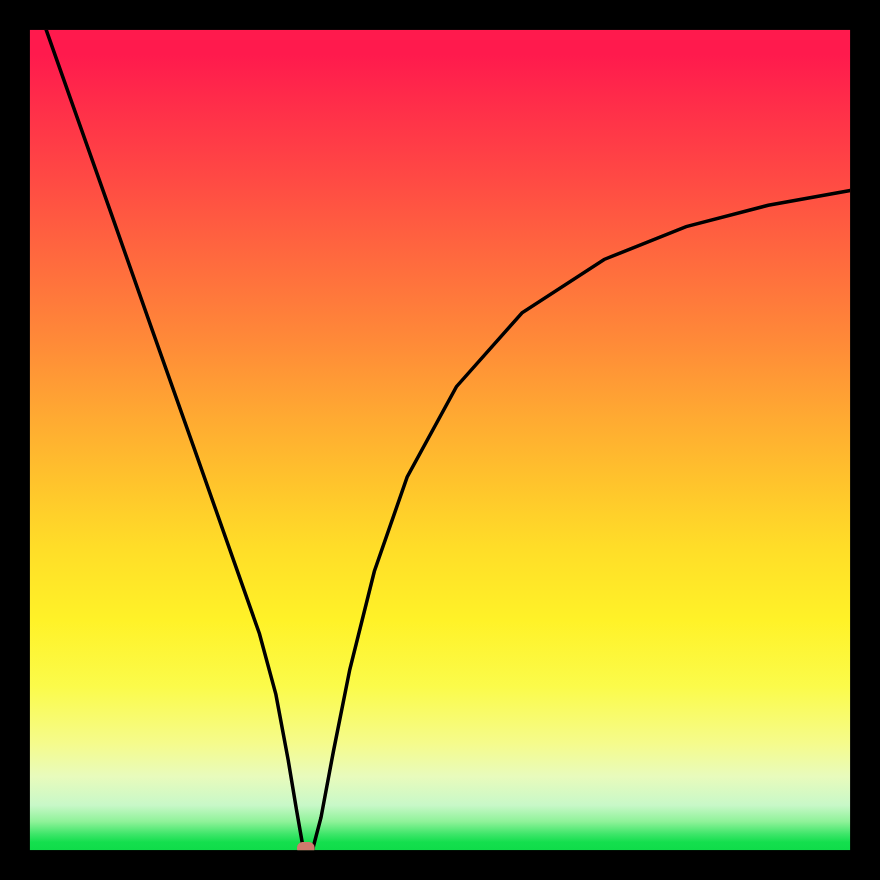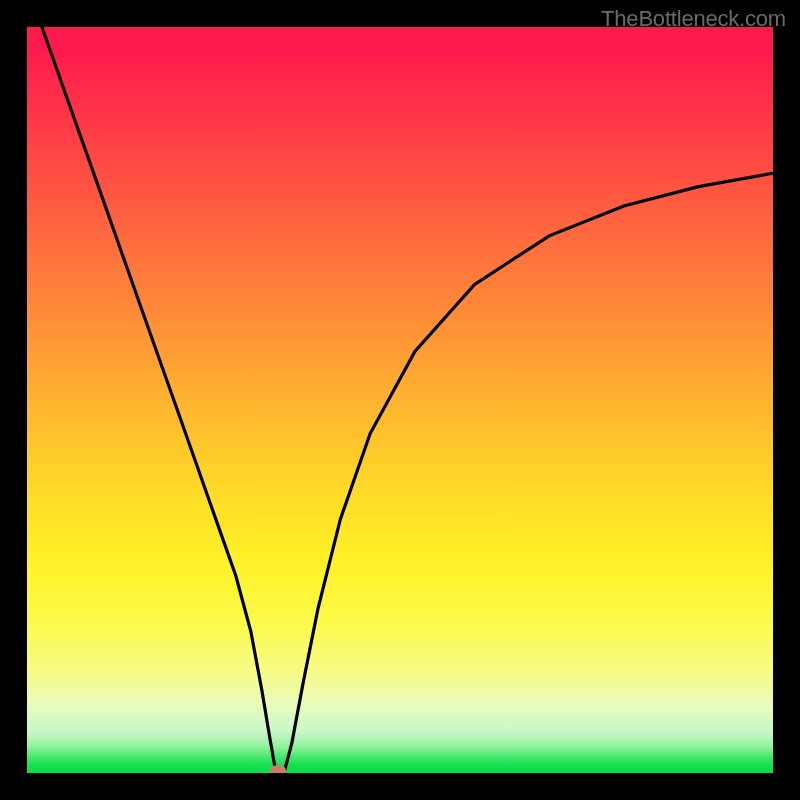--- a/index.html
+++ b/index.html
@@ -80,14 +80,13 @@
 <body>
 
 <div class="frame">
   <div class="plot-area">
     <div class="gradient-bg"></div>
     <svg class="curve-svg" viewBox="0 0 746 746" preserveAspectRatio="none">
       <path id="curve-path" fill="none" stroke="#000" stroke-width="3.2" stroke-linecap="round" d="M14.92 0.00 L37.30 63.41 L74.60 168.60 L111.90 274.53 L149.20 379.71 L186.50 485.65 L208.88 549.06 L223.80 604.26 L234.99 663.94 L242.45 708.70 L247.67 738.54 L251.40 744.51 L257.37 744.51 L264.83 716.16 L276.02 656.48 L290.94 581.88 L313.32 492.36 L343.16 406.57 L387.92 324.51 L447.60 257.37 L522.20 208.88 L596.80 179.04 L671.40 159.64 L746.00 146.22"></path>
     </svg>
     <div id="marker" class="marker" style="left: 251.402px; top: 743.762px;"></div>
   </div>
-  <div class="watermark">TheBottleneck.com</div>
 </div>
 
 </body></html>

